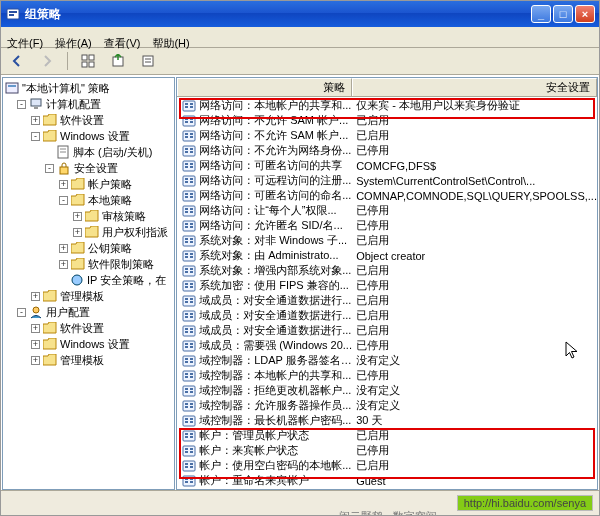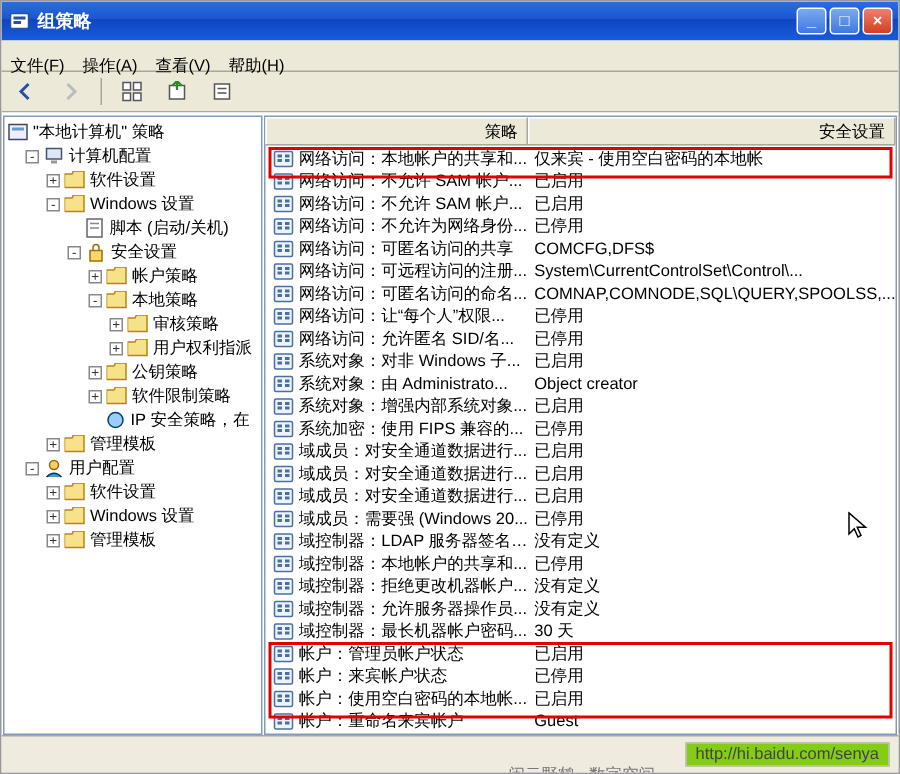--- a/index.html
+++ b/index.html
@@ -426,21 +426,21 @@
             <span class="ricon">
               <svg width="14" height="14" viewBox="0 0 14 14">
                 <rect x="1" y="2" width="12" height="10" rx="1" fill="#eef4ff" stroke="#4a6fa5"></rect>
                 <rect x="3" y="4" width="3" height="2" fill="#4a6fa5"></rect>
                 <rect x="3" y="7" width="3" height="2" fill="#4a6fa5"></rect>
                 <rect x="8" y="4" width="3" height="2" fill="#4a6fa5"></rect>
                 <rect x="8" y="7" width="3" height="2" fill="#4a6fa5"></rect>
               </svg>
             </span>
             <span class="c0">网络访问：本地帐户的共享和...</span>
-            <span class="c1">仅来宾 - 使用空白密码的本地帐</span>
+            <span class="c1">仅来宾 - 本地用户以来宾身份验证</span>
           </div>
           <div class="row">
             <span class="ricon">
               <svg width="14" height="14" viewBox="0 0 14 14">
                 <rect x="1" y="2" width="12" height="10" rx="1" fill="#eef4ff" stroke="#4a6fa5"></rect>
                 <rect x="3" y="4" width="3" height="2" fill="#4a6fa5"></rect>
                 <rect x="3" y="7" width="3" height="2" fill="#4a6fa5"></rect>
                 <rect x="8" y="4" width="3" height="2" fill="#4a6fa5"></rect>
                 <rect x="8" y="7" width="3" height="2" fill="#4a6fa5"></rect>
               </svg>

